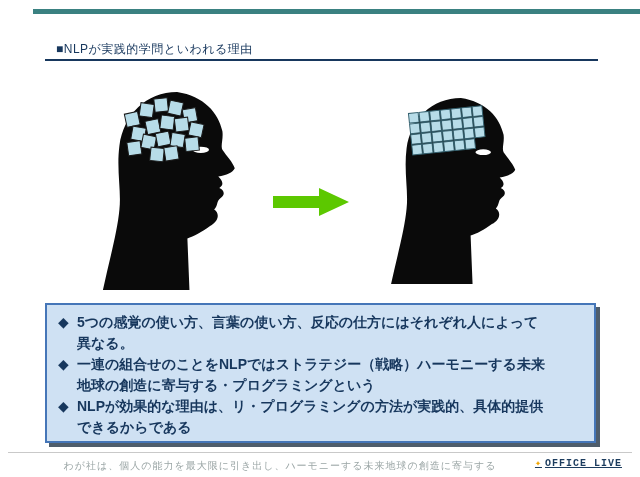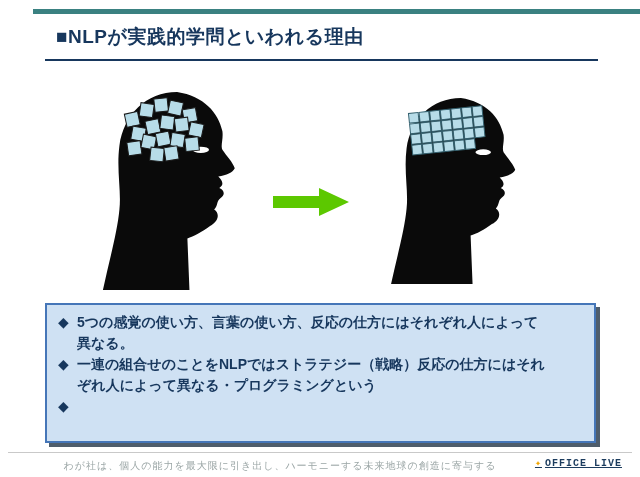--- a/index.html
+++ b/index.html
@@ -2,21 +2,21 @@
 <html><head>
 <meta charset="utf-8">
 <style>
   * { margin:0; padding:0; box-sizing:border-box; }
   html,body { width:640px; height:477px; background:#ffffff;
     font-family:"Liberation Sans","DejaVu Sans",sans-serif; }
   .slide { position:relative; width:640px; height:477px; background:#fff; overflow:hidden; }
 
   .top-accent { position:absolute; top:9px; left:33px; right:0; height:5px; background:#3a8181; }
 
-  .page-title { position:absolute; top:24px; left:56px; font-size:19px; font-weight:bold;
+  .page-title { position:absolute; top:41px; left:56px; font-size:12px; font-weight:normal;
     color:#17375D; letter-spacing:0.5px; white-space:nowrap; }
   .title-underline { position:absolute; top:59px; left:45px; width:553px; height:2px; background:#17375D; }
 
   .illustration { position:absolute; top:0; left:0; width:640px; height:300px; }
   .head-left  { position:absolute; left:90px;  top:88px; }
   .head-right { position:absolute; left:380px; top:94px; }
   .arrow-wrap { position:absolute; left:272px; top:186px; }
 
   .content-box { position:absolute; left:45px; top:303px; width:551px; height:140px;
     background:#cfe1f3; border:2px solid #4576b8; box-shadow:4px 4px 0 #4f5d6b;
@@ -117,24 +117,25 @@
   </div>
 
   <div class="content-box">
     <div class="bullets">
       <div class="bullet">
         <span class="marker">◆</span>
         <span>5つの感覚の使い方、言葉の使い方、反応の仕方にはそれぞれ人によって異なる。</span>
       </div>
       <div class="bullet">
         <span class="marker">◆</span>
-        <span>一連の組合せのことをNLPではストラテジー（戦略）反応の仕方にはそれぞれ人によって異なる・プログラミングという</span>
+        <span>一連の組合せのことをNLPではストラテジー（戦略）ハーモニーする未来地球の創造に寄与する・プログラミングという</span>
       </div>
       <div class="bullet">
         <span class="marker">◆</span>
+        <span>NLPが効果的な理由は、リ・プログラミングの方法が実践的、具体的提供できるからである</span>
       </div>
     </div>
   </div>
 
   <div class="footer-divider"></div>
   <div class="footer-message">わが社は、個人の能力を最大限に引き出し、ハーモニーする未来地球の創造に寄与する</div>
   <div class="logo">
     <span class="star">✦</span><span>OFFICE LIVE</span>
   </div>
 

